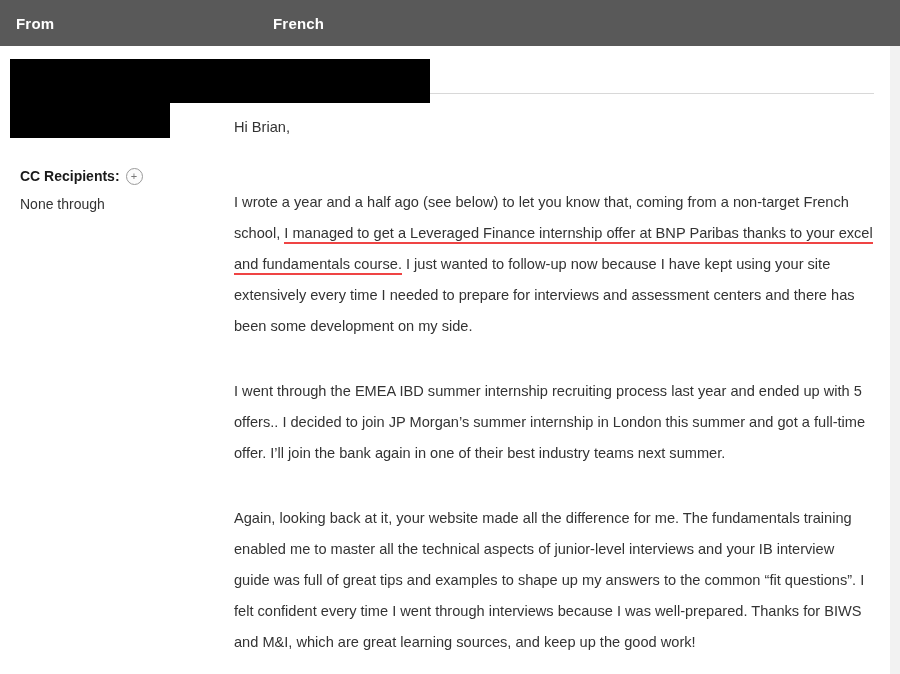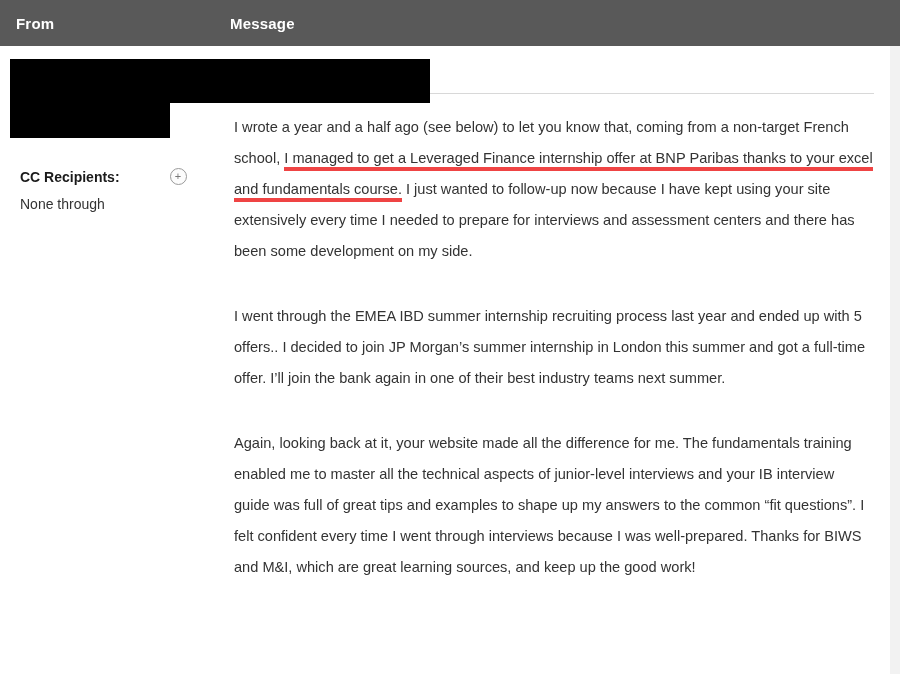--- a/index.html
+++ b/index.html
@@ -23,20 +23,21 @@
     flex-direction: column;
   }
   
   .header-bar {
     height: 46px;
     background: #595959;
     color: #ffffff;
     display: flex;
     align-items: center;
     flex: 0 0 auto;
+    gap: 43px;
   }
   .header-col-from {
     width: 230px;
     padding-left: 16px;
     box-sizing: border-box;
     font-size: 15px;
     font-weight: bold;
     letter-spacing: 0.2px;
   }
   .header-col-message {
@@ -75,25 +76,23 @@
     width: 160px;
     height: 35px;
     background: #000000;
     z-index: 5;
   }
   .cc-recipients-row {
     position: absolute;
     left: 20px;
     top: 122px;
     display: flex;
-    align-items: center;
     font-size: 14px;
     font-weight: bold;
     color: #1a1a1a;
-    gap: 44px;
   }
   .plus-icon {
     display: inline-flex;
     align-items: center;
     justify-content: center;
     width: 15px;
     height: 15px;
     border: 1px solid #9a9a9a;
     border-radius: 50%;
     margin-left: 6px;
@@ -134,59 +133,60 @@
   .message-body p {
     margin: 0 0 34px 0;
   }
   .message-body p.greeting {
     margin-bottom: 44px;
   }
   .message-body p:last-child {
     margin-bottom: 16px;
   }
   .underline-red {
-    border-bottom: 4px solid #ef4444;
+    border-bottom: 2px solid #ef4444;
     padding-bottom: 1px;
   }
   .scrollbar-track {
     position: absolute;
     right: 0;
     top: 0;
     bottom: 0;
     width: 10px;
     background: #f2f2f2;
   }
 </style>
 </head>
 <body>
 
 <div class="email-viewer">
 
   <div class="header-bar">
     <div class="header-col-from">From</div>
-    <div class="header-col-message">Message</div>
+    <div class="header-col-message">French</div>
   </div>
 
   <div class="body-area">
 
     <div class="col-from">
       <div class="redaction-block-1"></div>
       <div class="redaction-block-2"></div>
 
       <div class="cc-recipients-row">
         <span>CC Recipients:</span>
         <span class="plus-icon">+</span>
       </div>
       <div class="cc-none">None through</div>
     </div>
 
     <div class="col-message">
       <div class="top-rule"></div>
 
       <div class="message-body">
+        <p class="greeting">Hi Brian,</p>
 
         <p><span>I wrote a year and a half ago (see below) to let you know that, coming from a non-target French school, </span><span class="underline-red">I managed to get a Leveraged Finance internship offer at BNP Paribas thanks to your excel and fundamentals course.</span><span> I just wanted to follow-up now because I have kept using your site extensively every time I needed to prepare for interviews and assessment centers and there has been some development on my side.</span></p>
 
         <p>I went through the EMEA IBD summer internship recruiting process last year and ended up with 5 offers.. I decided to join JP Morgan’s summer internship in London this summer and got a full-time offer. I’ll join the bank again in one of their best industry teams next summer.</p>
 
         <p>Again, looking back at it, your website made all the difference for me. The fundamentals training enabled me to master all the technical aspects of junior-level interviews and your IB interview guide was full of great tips and examples to shape up my answers to the common “fit questions”. I felt confident every time I went through interviews because I was well-prepared. Thanks for BIWS and M&amp;I, which are great learning sources, and keep up the good work!</p>
       </div>
 
       <div class="scrollbar-track"></div>
     </div>

